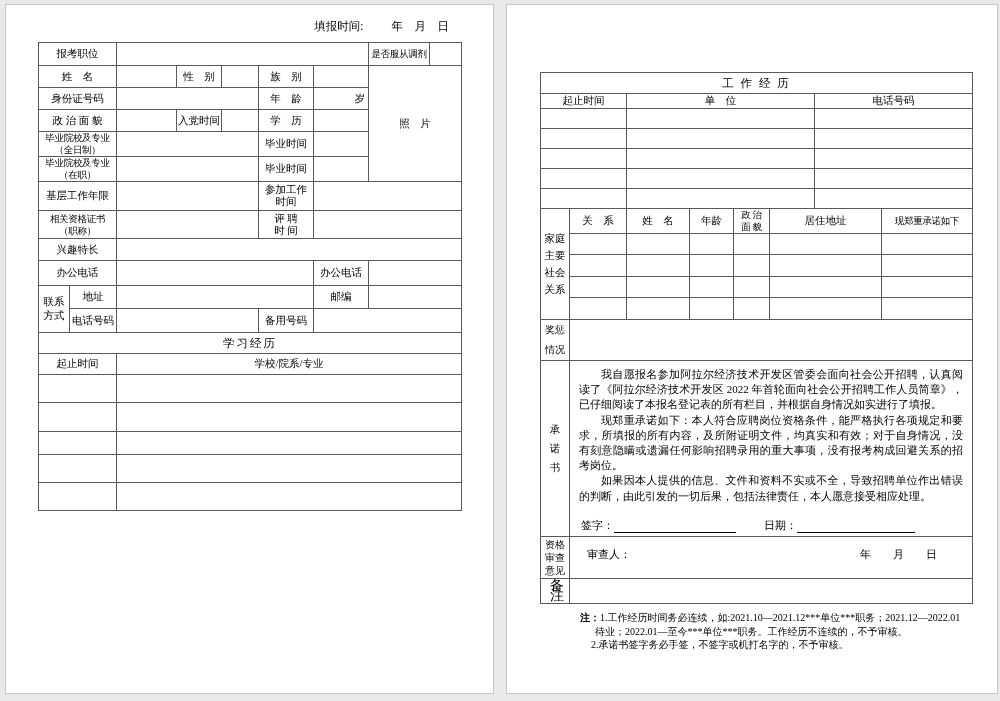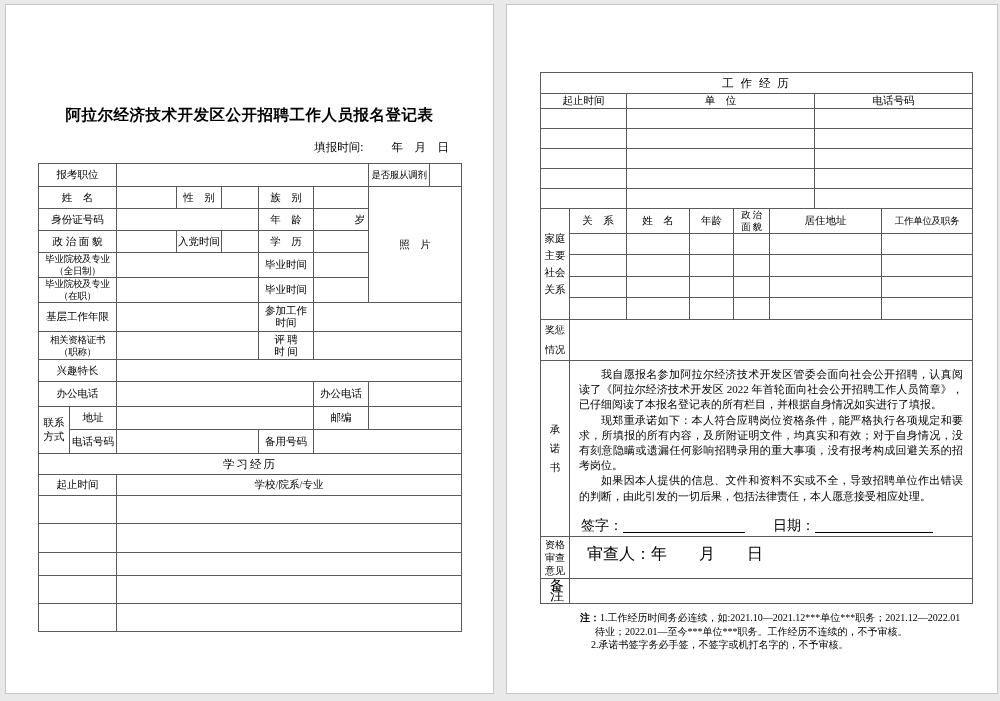--- a/index.html
+++ b/index.html
@@ -22,38 +22,37 @@
   .pre{white-space:pre-line}
   .right{text-align:right;padding-right:3px}
   .wrapv{margin:0 auto;word-break:break-all}
   .w2{width:22px;line-height:14px}
   .w2t{width:22px;line-height:17px;font-size:10.5px}
   .w1{width:12px;line-height:19px}
   .w1s{width:10px;font-size:14px;line-height:10px}
   .sect{font-size:11.5px;letter-spacing:2px}
   .pledge-cell{text-align:left;vertical-align:top;padding:6px 9px 0 9px;font-size:11px;line-height:15.2px}
   .pledge-cell p{text-indent:22px;text-align:justify}
-  .sign-row{margin-top:14px;display:flex;align-items:flex-end;padding-left:2px;font-size:14px}
+  .sign-row{margin-top:14px;display:flex;align-items:flex-end;padding-left:2px;font-size:11px}
   .uline{display:inline-block;border-bottom:1px solid #000;height:11px}
   .wA{width:122px}
   .wB{width:118px}
   .gap{margin-left:28px}
-  .review-inner{display:flex;align-items:flex-end;height:100%;padding:0 34px 7px 16px;font-size:16px}
+  .review-inner{display:flex;justify-content:space-between;align-items:flex-end;height:100%;padding:0 34px 7px 16px;font-size:11px}
   .notes{margin:7px 0 0 40px;width:430px;font-size:10px;line-height:13.5px;text-align:left}
   .notes .ind-a{padding-left:15px}
   .notes .ind-b{padding-left:11px}
   h1,p,span,div,td{cursor:default}
 </style>
 </head>
 <body>
 
 <div class="pages">
 
   <div class="page page1">
-    <h1 class="title">阿拉尔经济技术开发区公开招聘工作人员报名登记表</h1>
     <div class="date-line">
       <span>填报时间:</span>
       <span>年　月　日</span>
     </div>
 
     <table class="t1">
       <colgroup>
         <col style="width:31px">
           <col style="width:47px">
           <col style="width:60px">
@@ -239,21 +238,21 @@
             <tr style="height:25px">
           <td rowspan="5">
                 <div class="wrapv w2t">家庭主要社会关系</div>
               </td>
           <td>关　系</td>
           <td>姓　名</td>
           <td>年龄</td>
           <td class="pre sm">政 治
 面 貌</td>
           <td>居住地址</td>
-          <td class="sm">工作单位及职务</td>
+          <td class="sm">现郑重承诺如下</td>
         </tr>
         <tr style="height:21px">
               <td></td>
               <td></td>
               <td></td>
               <td></td>
               <td></td>
               <td></td>
             </tr>
         <tr style="height:22px">

